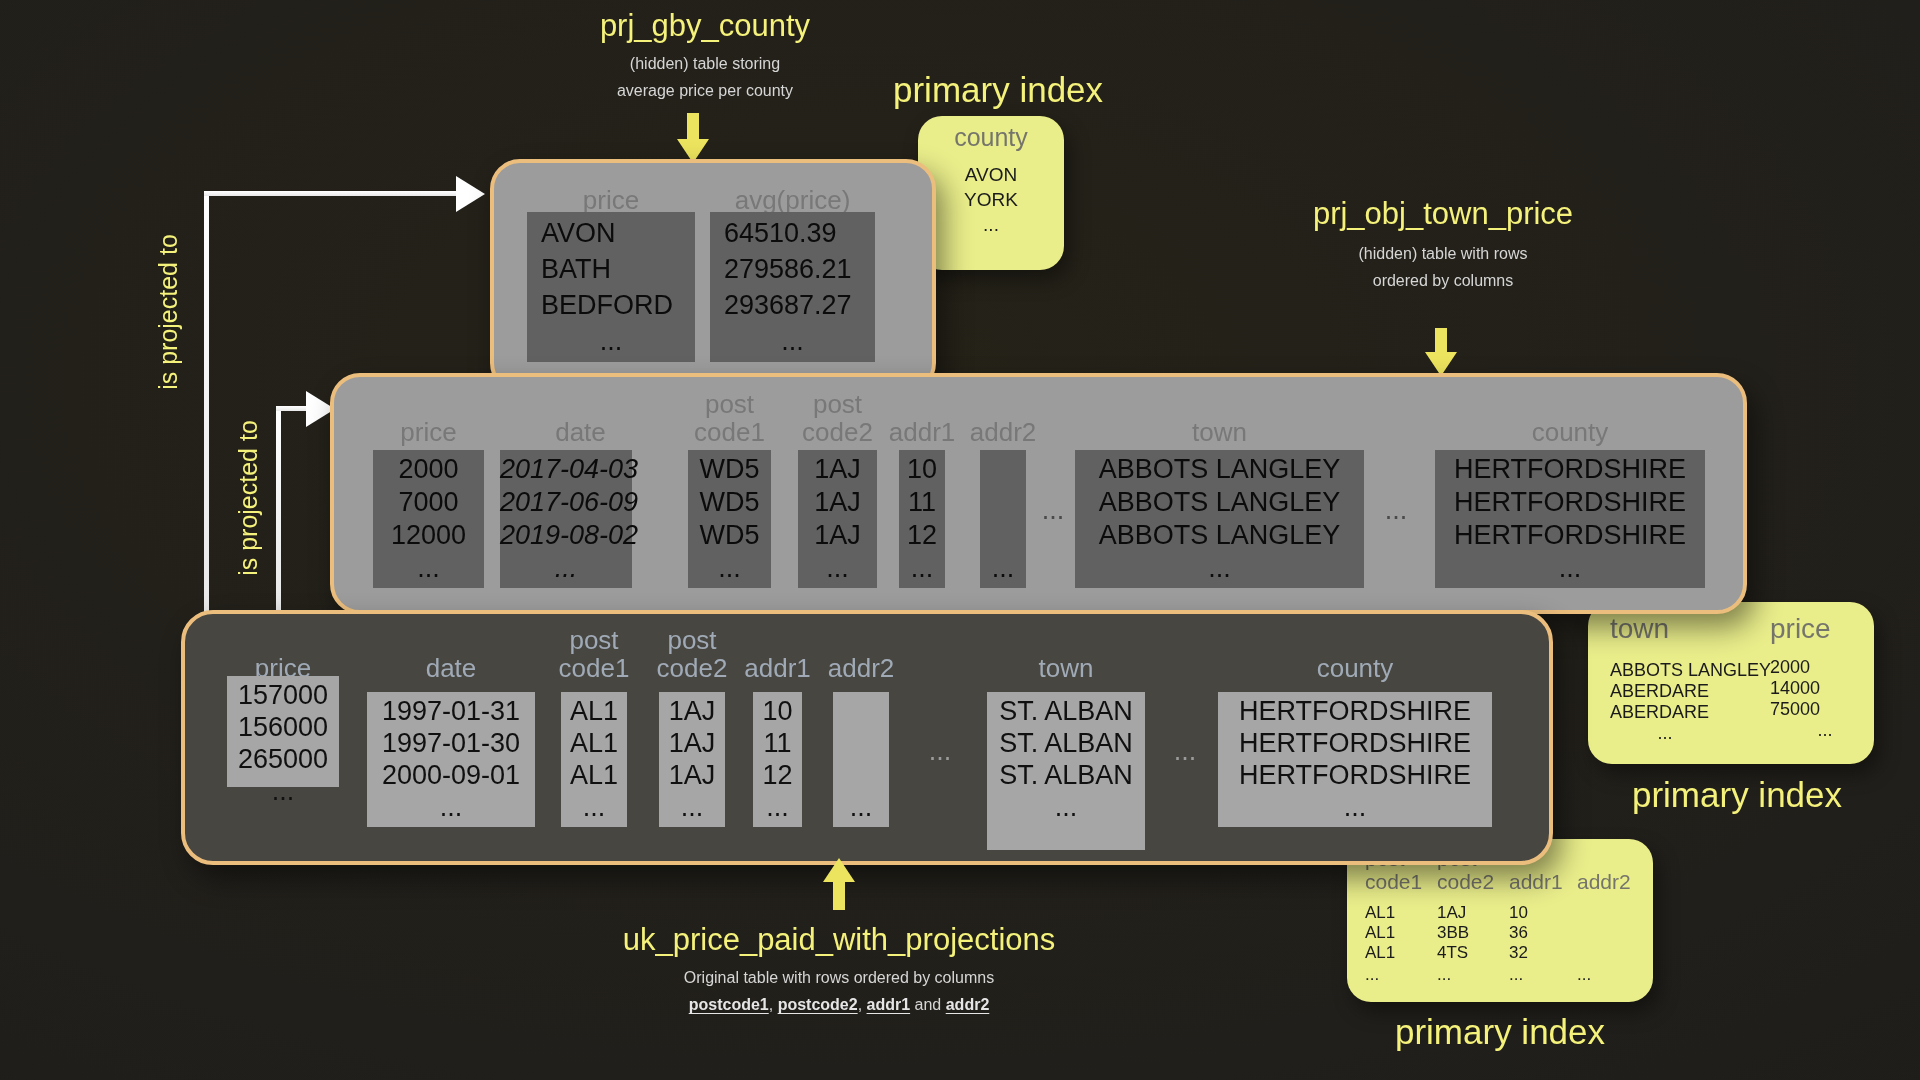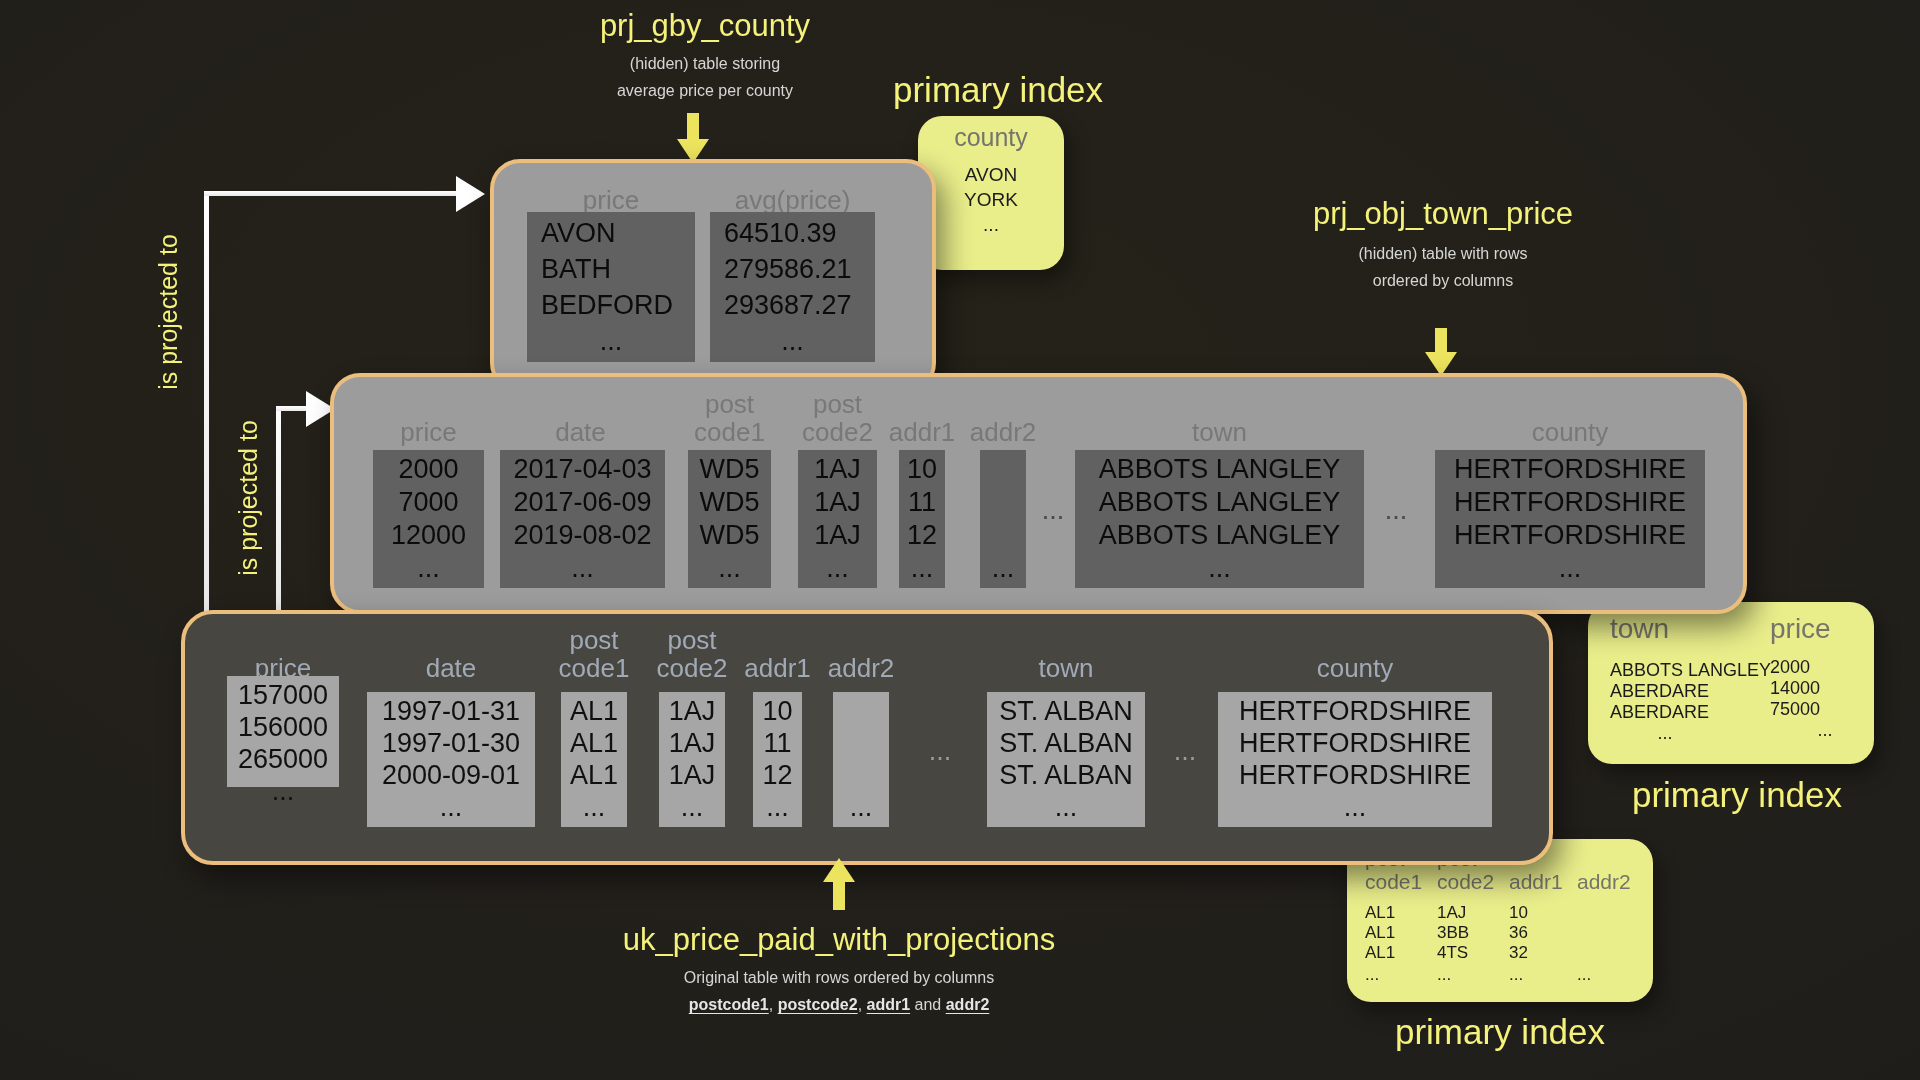--- a/index.html
+++ b/index.html
@@ -131,21 +131,21 @@
       </div>
     <div class="cells" style="left:39px;top:73px;width:111px;height:138px;">
         <div>2000</div>
         <div>7000</div>
         <div>12000</div>
         <div>...</div>
       </div>
     <div class="hdr" style="left:166px;top:13px;width:161px;height:56px;">
         <div>date</div>
       </div>
-    <div class="cells" style="left:166px;top:73px;width:165px;height:138px;">
+    <div class="cells" style="left:166px;top:73px;width:132px;height:138px;font-style:italic;">
         <div>2017-04-03</div>
         <div>2017-06-09</div>
         <div>2019-08-02</div>
         <div>...</div>
       </div>
     <div class="hdr" style="left:354px;top:13px;width:83px;height:56px;">
         <div>post</div>
         <div>code1</div>
       </div>
     <div class="cells" style="left:354px;top:73px;width:83px;height:138px;">
@@ -258,21 +258,21 @@
     <div class="cells" style="left:648px;top:78px;width:56px;height:135px;">
         <div></div>
         <div></div>
         <div></div>
         <div>...</div>
       </div>
     <div class="sep" style="left:735px;top:122px;width:40px;">...</div>
     <div class="hdr" style="left:802px;top:12px;width:158px;height:56px;">
         <div>town</div>
       </div>
-    <div class="cells" style="left:802px;top:78px;width:158px;height:135px;">
+    <div class="cells" style="left:802px;top:78px;width:158px;height:158px;">
         <div>ST. ALBAN</div>
         <div>ST. ALBAN</div>
         <div>ST. ALBAN</div>
         <div>...</div>
       </div>
     <div class="sep" style="left:980px;top:122px;width:40px;">...</div>
     <div class="hdr" style="left:1033px;top:12px;width:274px;height:56px;">
         <div>county</div>
       </div>
     <div class="cells" style="left:1033px;top:78px;width:274px;height:135px;">

